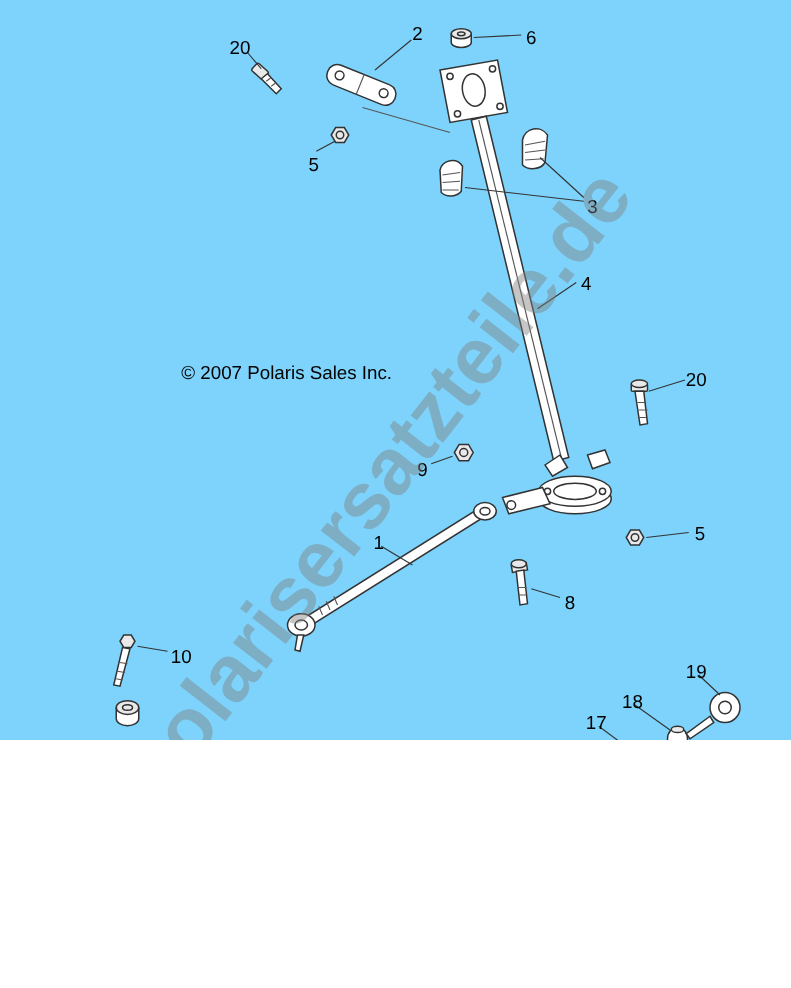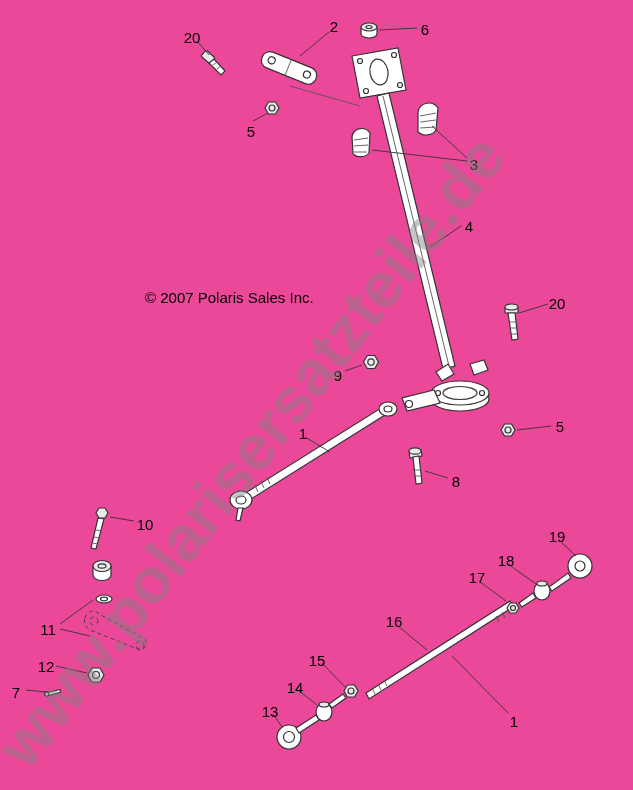--- a/index.html
+++ b/index.html
@@ -1,17 +1,17 @@
 <!DOCTYPE html>
 <html><head>
 <meta charset="utf-8">
 <style>
   html,body { margin:0; padding:0; background:#ffffff; }
   .page {
-    position:relative; width:633px; height:790px; background:#ec4899;
+    position:relative; width:633px; height:592px; background:#7dd3fc;
     overflow:hidden; font-family:"Liberation Sans", sans-serif;
   }
   svg .part   { fill:#ffffff; stroke:#333333; stroke-width:1.2; }
   svg .shade  { fill:#e9e9e9; stroke:#333333; stroke-width:1.2; }
   svg .ln     { fill:none; stroke:#333333; stroke-width:1.2; }
   svg .thin   { fill:none; stroke:#555555; stroke-width:0.9; }
   svg .leader { fill:none; stroke:#333333; stroke-width:0.9; }
   svg .dash   { fill:none; stroke:#444444; stroke-width:1; stroke-dasharray:4 3; }
   svg text.callout   { font:15px "Liberation Sans", sans-serif; fill:#000; text-anchor:middle; }
   svg text.copyright { font:15px "Liberation Sans", sans-serif; fill:#000; }

